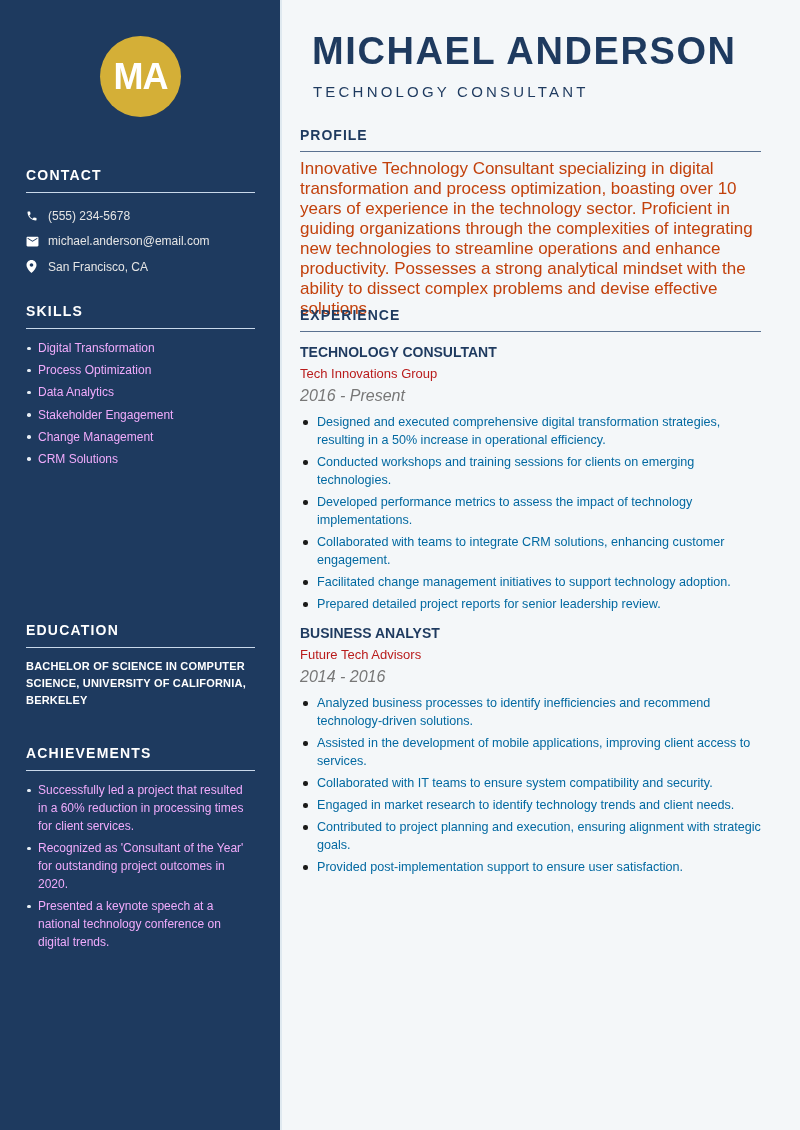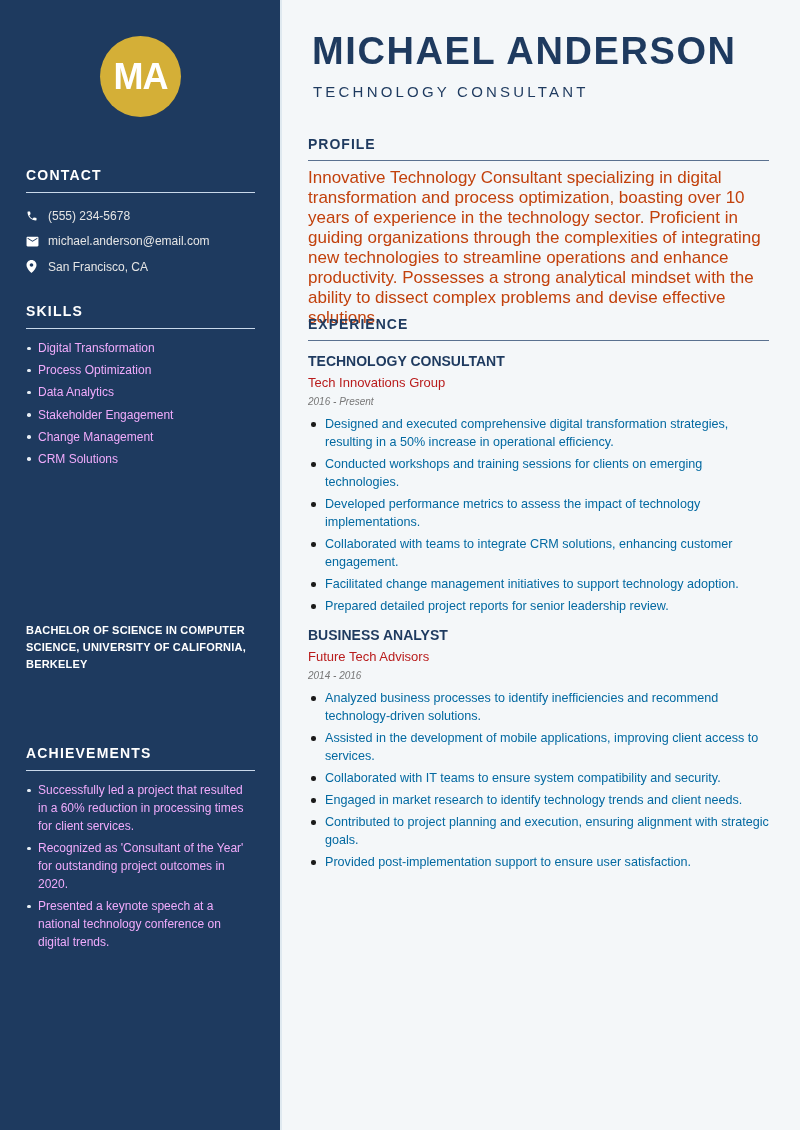--- a/index.html
+++ b/index.html
@@ -46,29 +46,29 @@
   .edu-text { font-size: 11px; font-weight: bold; line-height: 17px; letter-spacing: 0.2px; }
 
   .name {
     position: absolute; top: 30px; left: 30px;
     font-size: 38px; font-weight: bold; color: #1e3a5f; letter-spacing: 1.6px;
   }
   .role {
     position: absolute; top: 83px; left: 31px;
     font-size: 15px; color: #1e3a5f; letter-spacing: 3.2px;
   }
-  .main-section { position: absolute; left: 26px; width: 461px; margin-top: 9px; }
+  .main-section { position: absolute; left: 18px; width: 461px; }
   .main-title {
     font-size: 14px; font-weight: bold; color: #1e3a5f; letter-spacing: 1px;
     padding-bottom: 8px; border-bottom: 1.5px solid #5a7190; margin-bottom: 7px;
   }
   .profile-text { font-size: 17px; line-height: 20px; color: #c2410c; }
   .job-title { font-size: 14px; font-weight: bold; color: #1e3a5f; margin-top: 12px; }
   .company { font-size: 13px; color: #b91c1c; margin-top: 6px; font-weight: 500; }
-  .dates { font-size: 10px; color: #777; font-style: italic; margin-top: 6px; }
+  .dates { font-size: 16px; color: #777; font-style: italic; margin-top: 6px; }
   .bullets { list-style: none; margin-top: 8px; }
   .bullets li {
     position: relative; padding-left: 17px; font-size: 12.6px; line-height: 18px;
     color: #0369a1; margin-bottom: 4px;
   }
   .bullets li::before {
     content: ""; position: absolute; left: 3px; top: 7px; width: 4.5px; height: 4.5px;
     border-radius: 50%; background: #1a1a1a;
   }
 </style>
@@ -113,20 +113,21 @@
       <li>Process Optimization</li>
       <li>Data Analytics</li>
       <li>Stakeholder Engagement</li>
       <li>Change Management</li>
       <li>CRM Solutions</li>
     </ul>
   </section>
 
 
   <section class="side-section" style="top:622px;">
+    <div class="side-title">EDUCATION</div>
     <div class="edu-text">BACHELOR OF SCIENCE IN COMPUTER SCIENCE, UNIVERSITY OF CALIFORNIA, BERKELEY</div>
   </section>
 
   <section class="side-section" style="top:745px;">
     <div class="side-title">ACHIEVEMENTS</div>
     <ul class="side-list">
       <li>Successfully led a project that resulted in a 60% reduction in processing times for client services.</li>
       <li>Recognized as 'Consultant of the Year' for outstanding project outcomes in 2020.</li>
       <li>Presented a keynote speech at a national technology conference on digital trends.</li>
     </ul>

